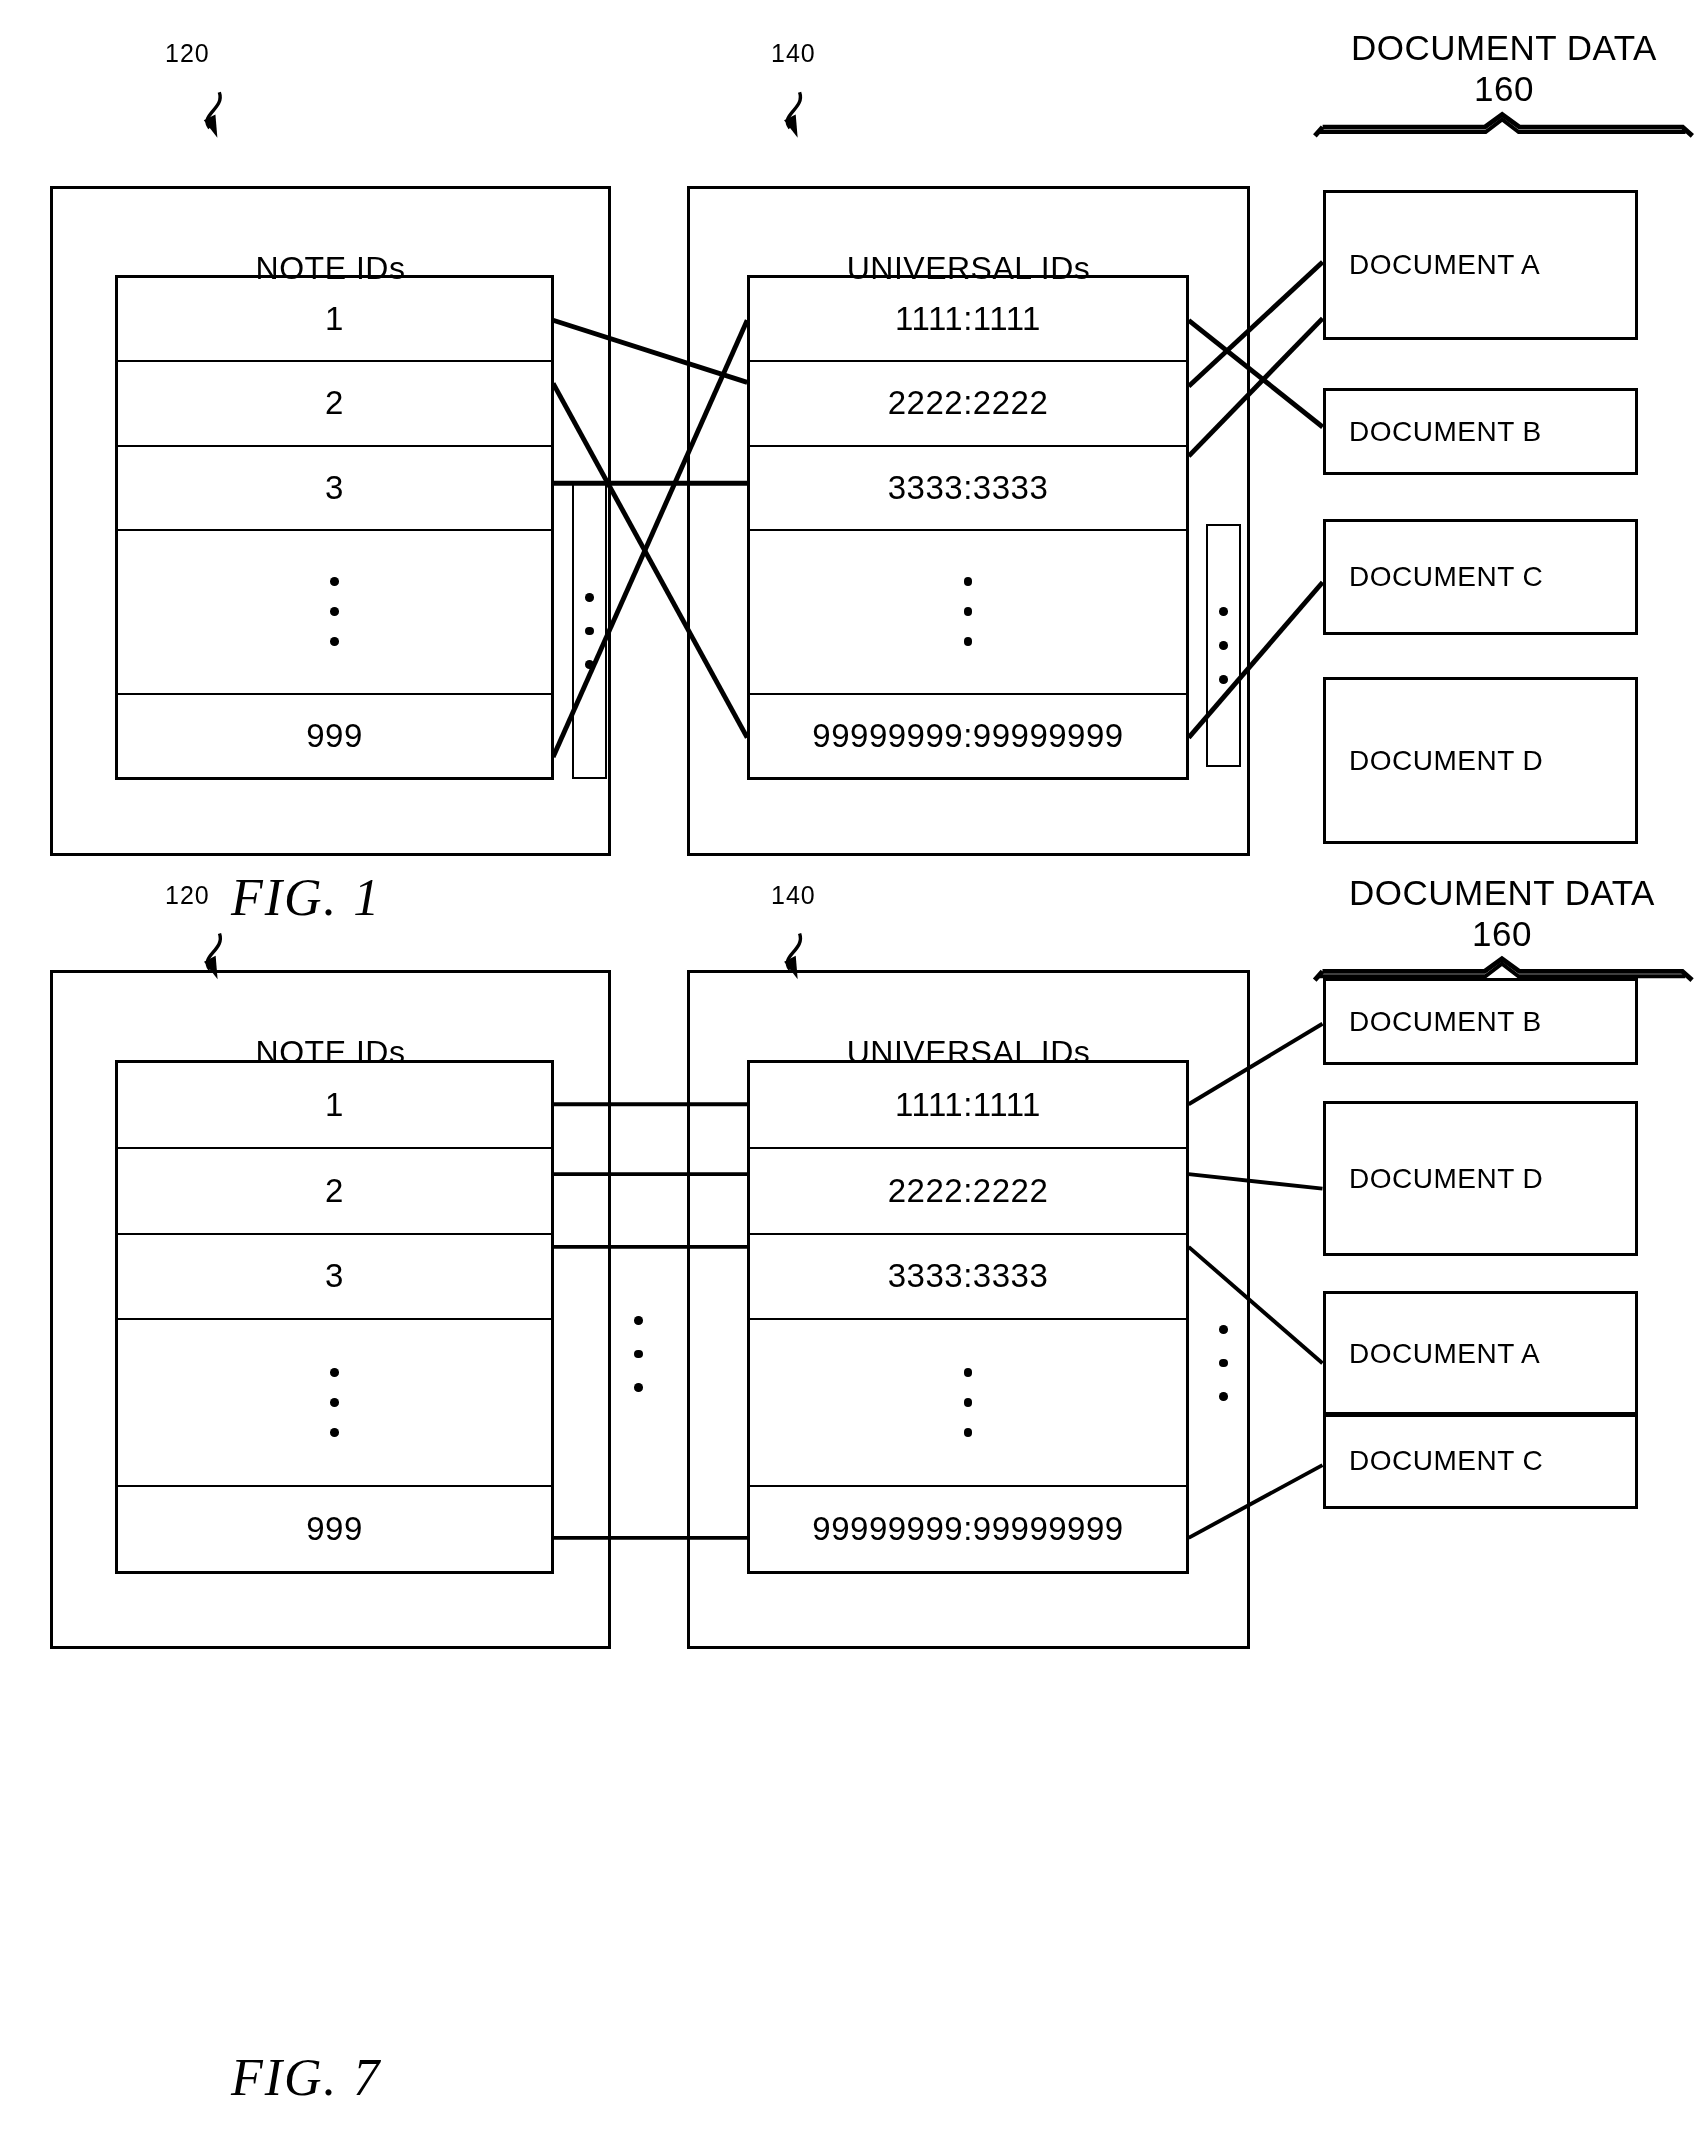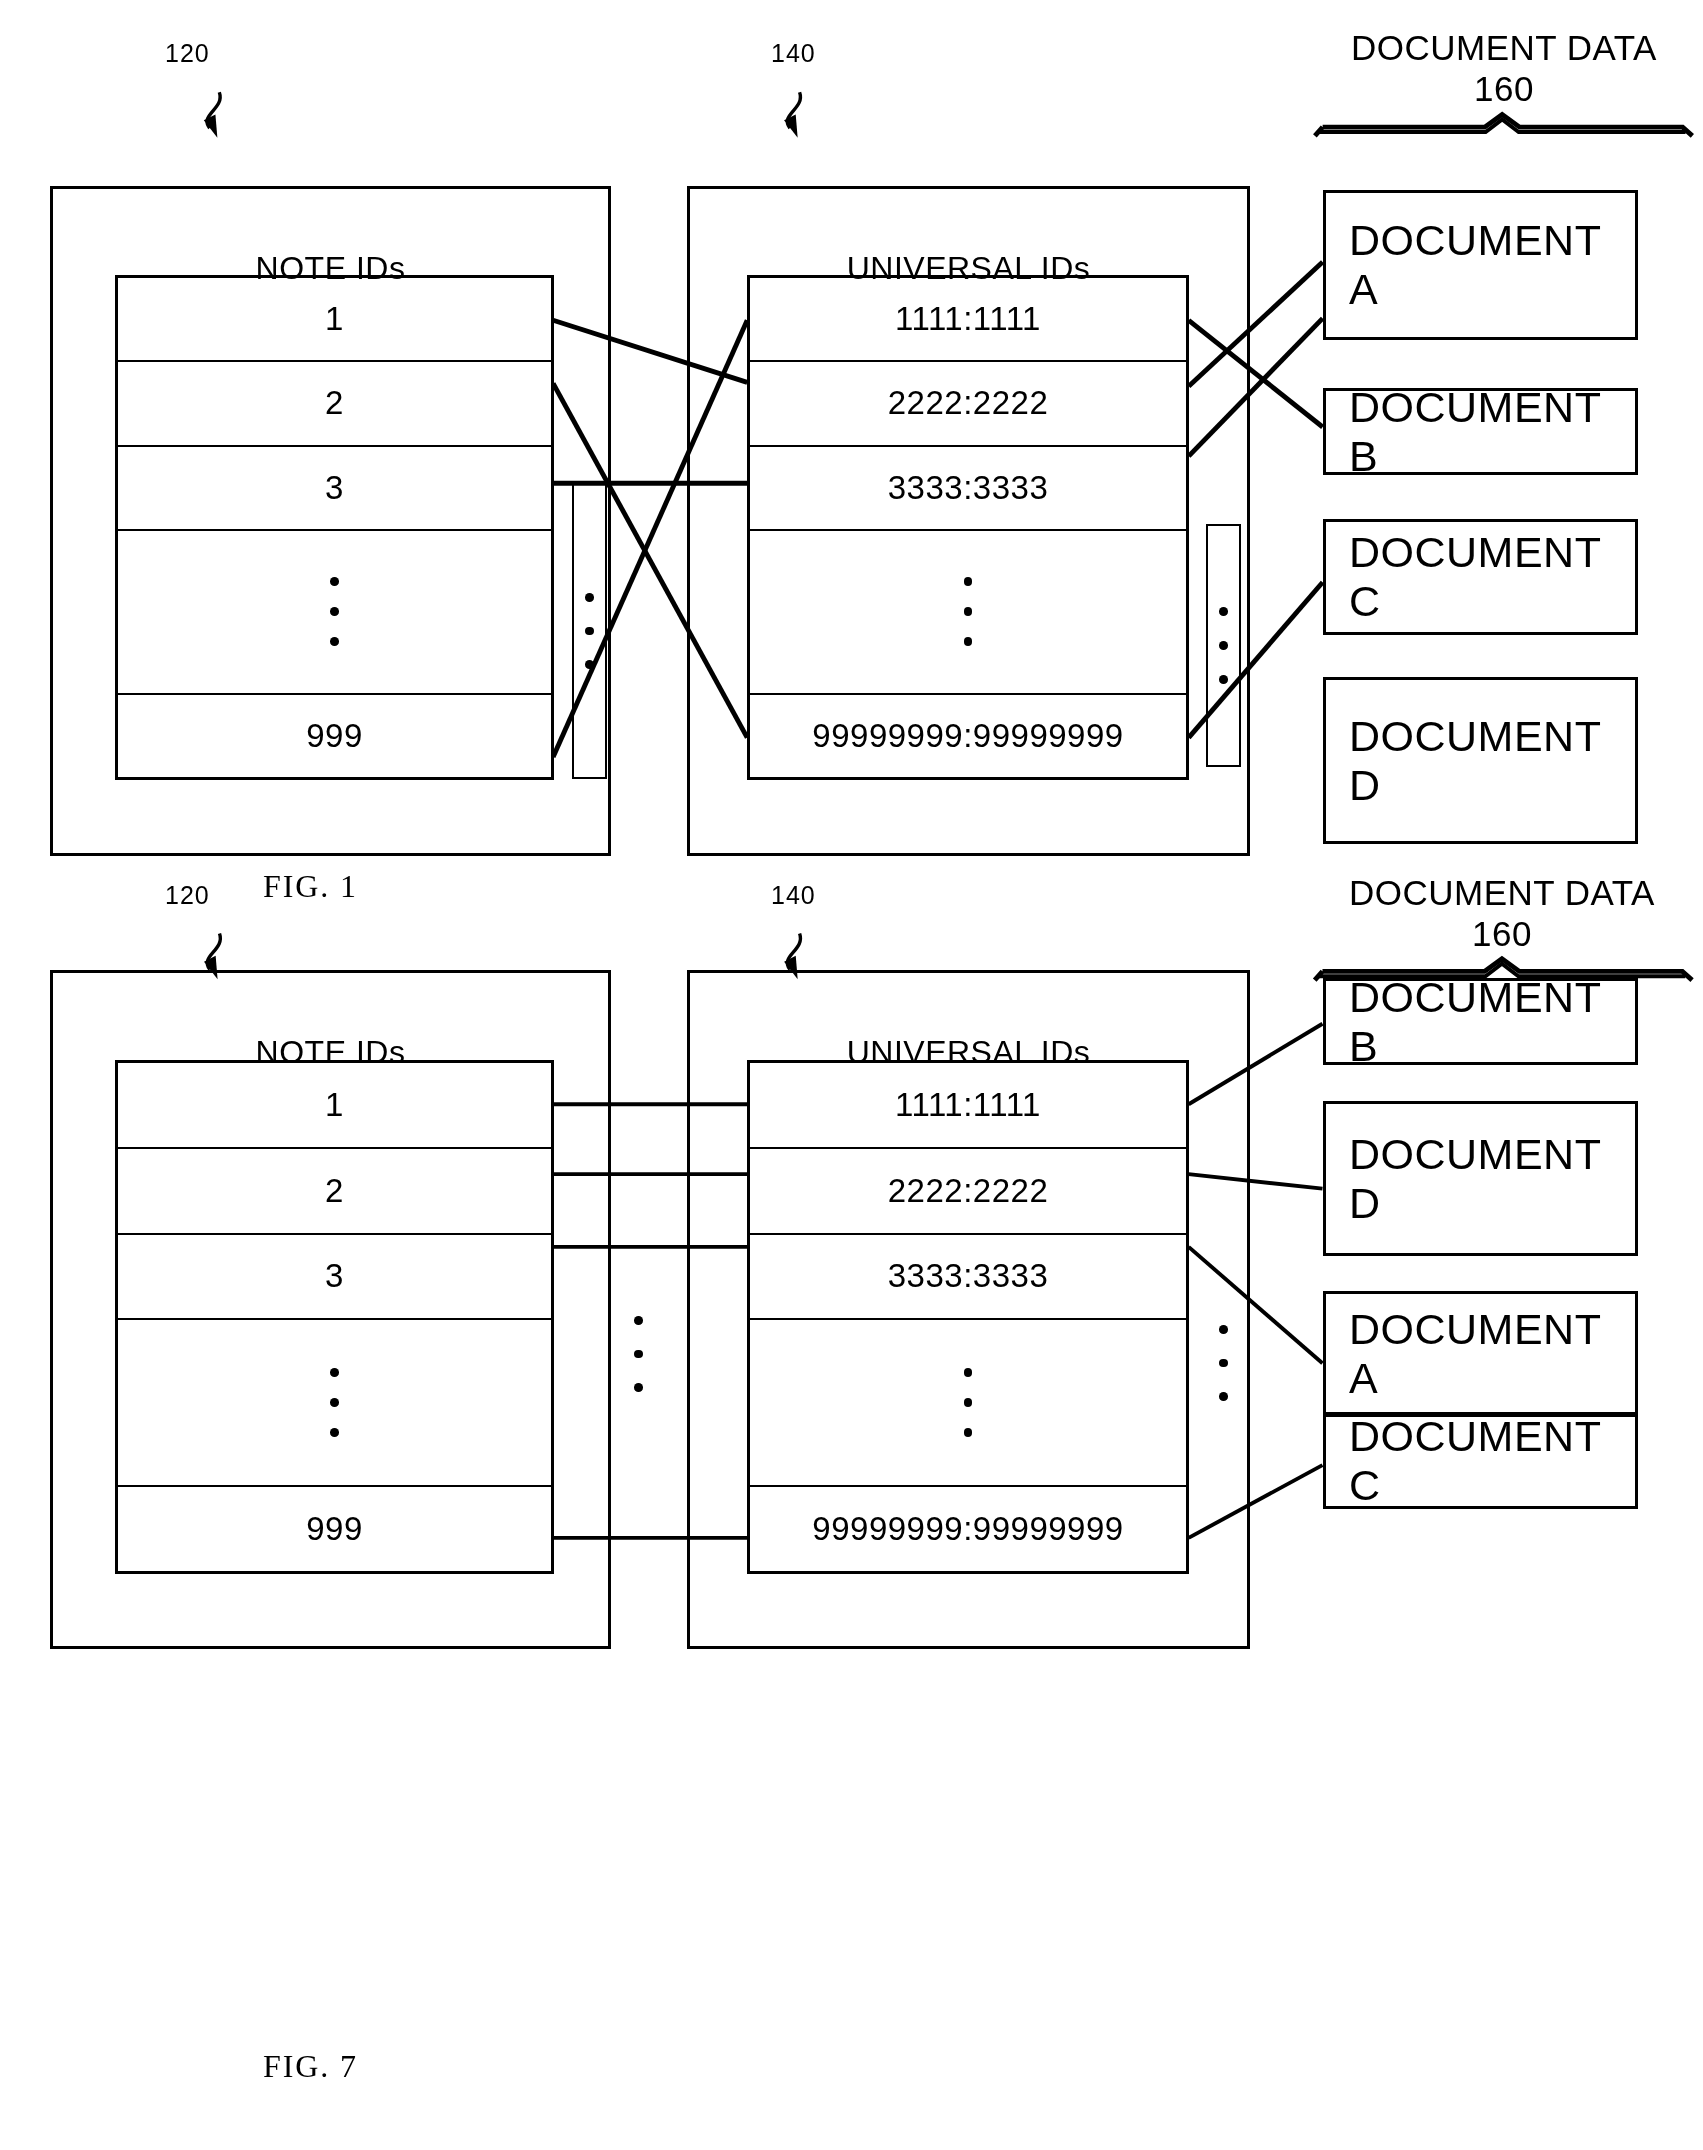--- a/index.html
+++ b/index.html
@@ -112,41 +112,41 @@
   }
 
   
   .doc-box {
     position: absolute;
     border: 3.9px solid #000;
     box-sizing: border-box;
     display: flex;
     align-items: center;
     padding-left: 23px;
-    font-size: 43px;
+    font-size: 28px;
     letter-spacing: 0.5px;
   }
 
   
   .dd-label {
     position: absolute;
     text-align: center;
     font-size: 35px;
     line-height: 1.18;
     letter-spacing: 0.5px;
     white-space: nowrap;
   }
 
   
   .fig-caption {
     position: absolute;
     font-family: "Liberation Serif", serif;
-    font-size: 32px;
+    font-style: italic;
+    font-size: 52px;
     letter-spacing: 1.9px;
-    margin-left: 32px;
   }
 </style>
 </head>
 <body>
 
 <div class="figure" id="figure-1">
 
   <div class="ref-num" style="left:165px; top:39px;">120</div>
   <svg class="svg-layer" width="1704" height="1019" viewBox="0 0 1756 1050">
     <path d="M226,95 C232,112 205,118 216,132" stroke="#000" stroke-width="3.5" fill="none"></path>

